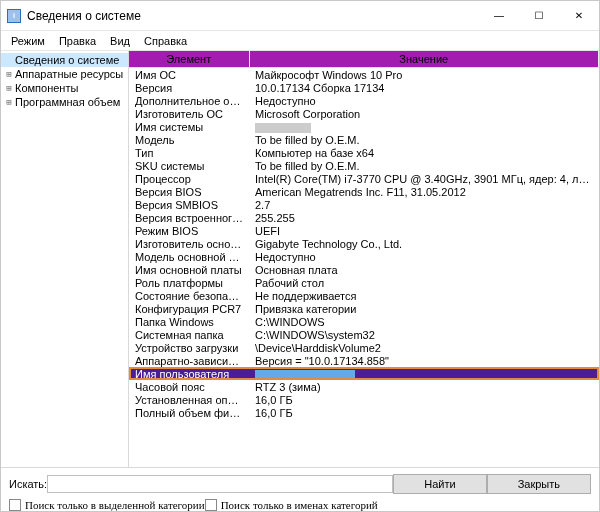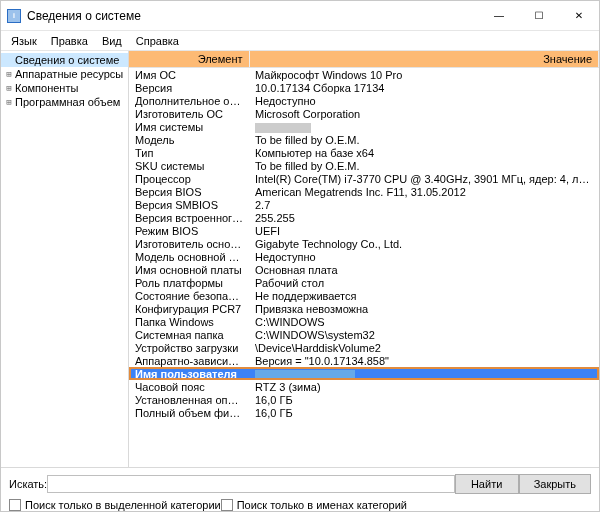--- a/index.html
+++ b/index.html
@@ -48,32 +48,32 @@
     width: 12px; text-align: center; font-size: 9px; color: #666;
     font-family: monospace;
   }
   .content {
     flex: 1; display: flex; flex-direction: column;
     overflow: hidden;
   }
   .table-wrap { flex: 1; overflow: auto; }
   table { border-collapse: collapse; width: 100%; font-size: 11px; }
   th {
-    text-align: right; font-weight: normal;
+    text-align: center; font-weight: normal;
     padding: 2px 6px; border-bottom: 1px solid #e3e3e3;
-    background: #fdba74; position: sticky; top: 0;
+    background: #a21caf; position: sticky; top: 0;
     border-right: 1px solid #eee;
   }
   td {
     padding: 0.5px 6px; white-space: nowrap; overflow: hidden;
     text-overflow: ellipsis; max-width: 220px; margin-top: 8px;
   }
   td.col-key { width: 120px; max-width: 120px; }
   tr.selected td {
-    background: #3b82f6; color: #fff; font-weight: bold;
+    background: #4c1d95; color: #fff;
   }
   tr.selected {
     outline: 2px solid #e28b3c; outline-offset: -2px;
   }
   tr.redacted td.col-val::before {
     content: ""; display: inline-block;
     background: #ccc; width: 56px; height: 10px;
     vertical-align: middle;
   }
   tr.selected.redacted td.col-val::before {
@@ -84,25 +84,25 @@
     border-top: 1px solid #d9d9d9;
     padding: 6px 8px; display: flex; flex-direction: column; gap: 5px;
     font-size: 11px;
   }
   .row { display: flex; align-items: center; }
   input[type=text] {
     flex: 1; font-size: 11px; padding: 2px 4px;
     border: 1px solid #bfbfbf;
   }
   button {
-    font-size: 11px; padding: 3px 14px;
+    font-size: 11px; padding: 3px 30px;
     background: #e1e1e1; border: 1px solid #adadad;
     cursor: pointer; min-width: 64px;
   }
-  .checkbox { display: inline-flex; align-items: center; gap: 4px; }
+  .checkbox { display: inline-flex; align-items: center; gap: 4px; font-family: Liberation Serif, serif; }
   .checkbox .box {
     width: 12px; height: 12px; border: 1px solid #888;
     display: inline-block;
   }
   .icon-app {
     width: 14px; height: 14px;
     border: 1px solid #2a6dc4; background: #9cc2ec;
     display: inline-block;
     font-size: 7px; color: #fff; font-weight: bold;
     line-height: 12px; text-align: center;
@@ -115,21 +115,21 @@
   <span class="icon-app">i</span>
   <span class="title">Сведения о системе</span>
   <div class="winbtns">
     <div class="winbtn">—</div>
     <div class="winbtn">☐</div>
     <div class="winbtn">✕</div>
   </div>
 </div>
 
 <div class="menubar">
-  <span class="menuitem">Язык</span>
+  <span class="menuitem">Режим</span>
   <span class="menuitem">Правка</span>
   <span class="menuitem">Вид</span>
   <span class="menuitem">Справка</span>
 </div>
 
 <div class="main">
   <div class="sidebar" id="sidebar">
       <div class="tree-item selected">
         <span class="tree-toggle"></span>
         <span>Сведения о системе</span>
@@ -224,21 +224,21 @@
             <tr>
               <td class="col-key">Роль платформы</td>
               <td class="col-val">Рабочий стол</td>
             </tr>
             <tr>
               <td class="col-key">Состояние безопасной загруз...</td>
               <td class="col-val">Не поддерживается</td>
             </tr>
             <tr>
               <td class="col-key">Конфигурация PCR7</td>
-              <td class="col-val">Привязка невозможна</td>
+              <td class="col-val">Привязка категории</td>
             </tr>
             <tr>
               <td class="col-key">Папка Windows</td>
               <td class="col-val">C:\WINDOWS</td>
             </tr>
             <tr>
               <td class="col-key">Системная папка</td>
               <td class="col-val">C:\WINDOWS\system32</td>
             </tr>
             <tr>

